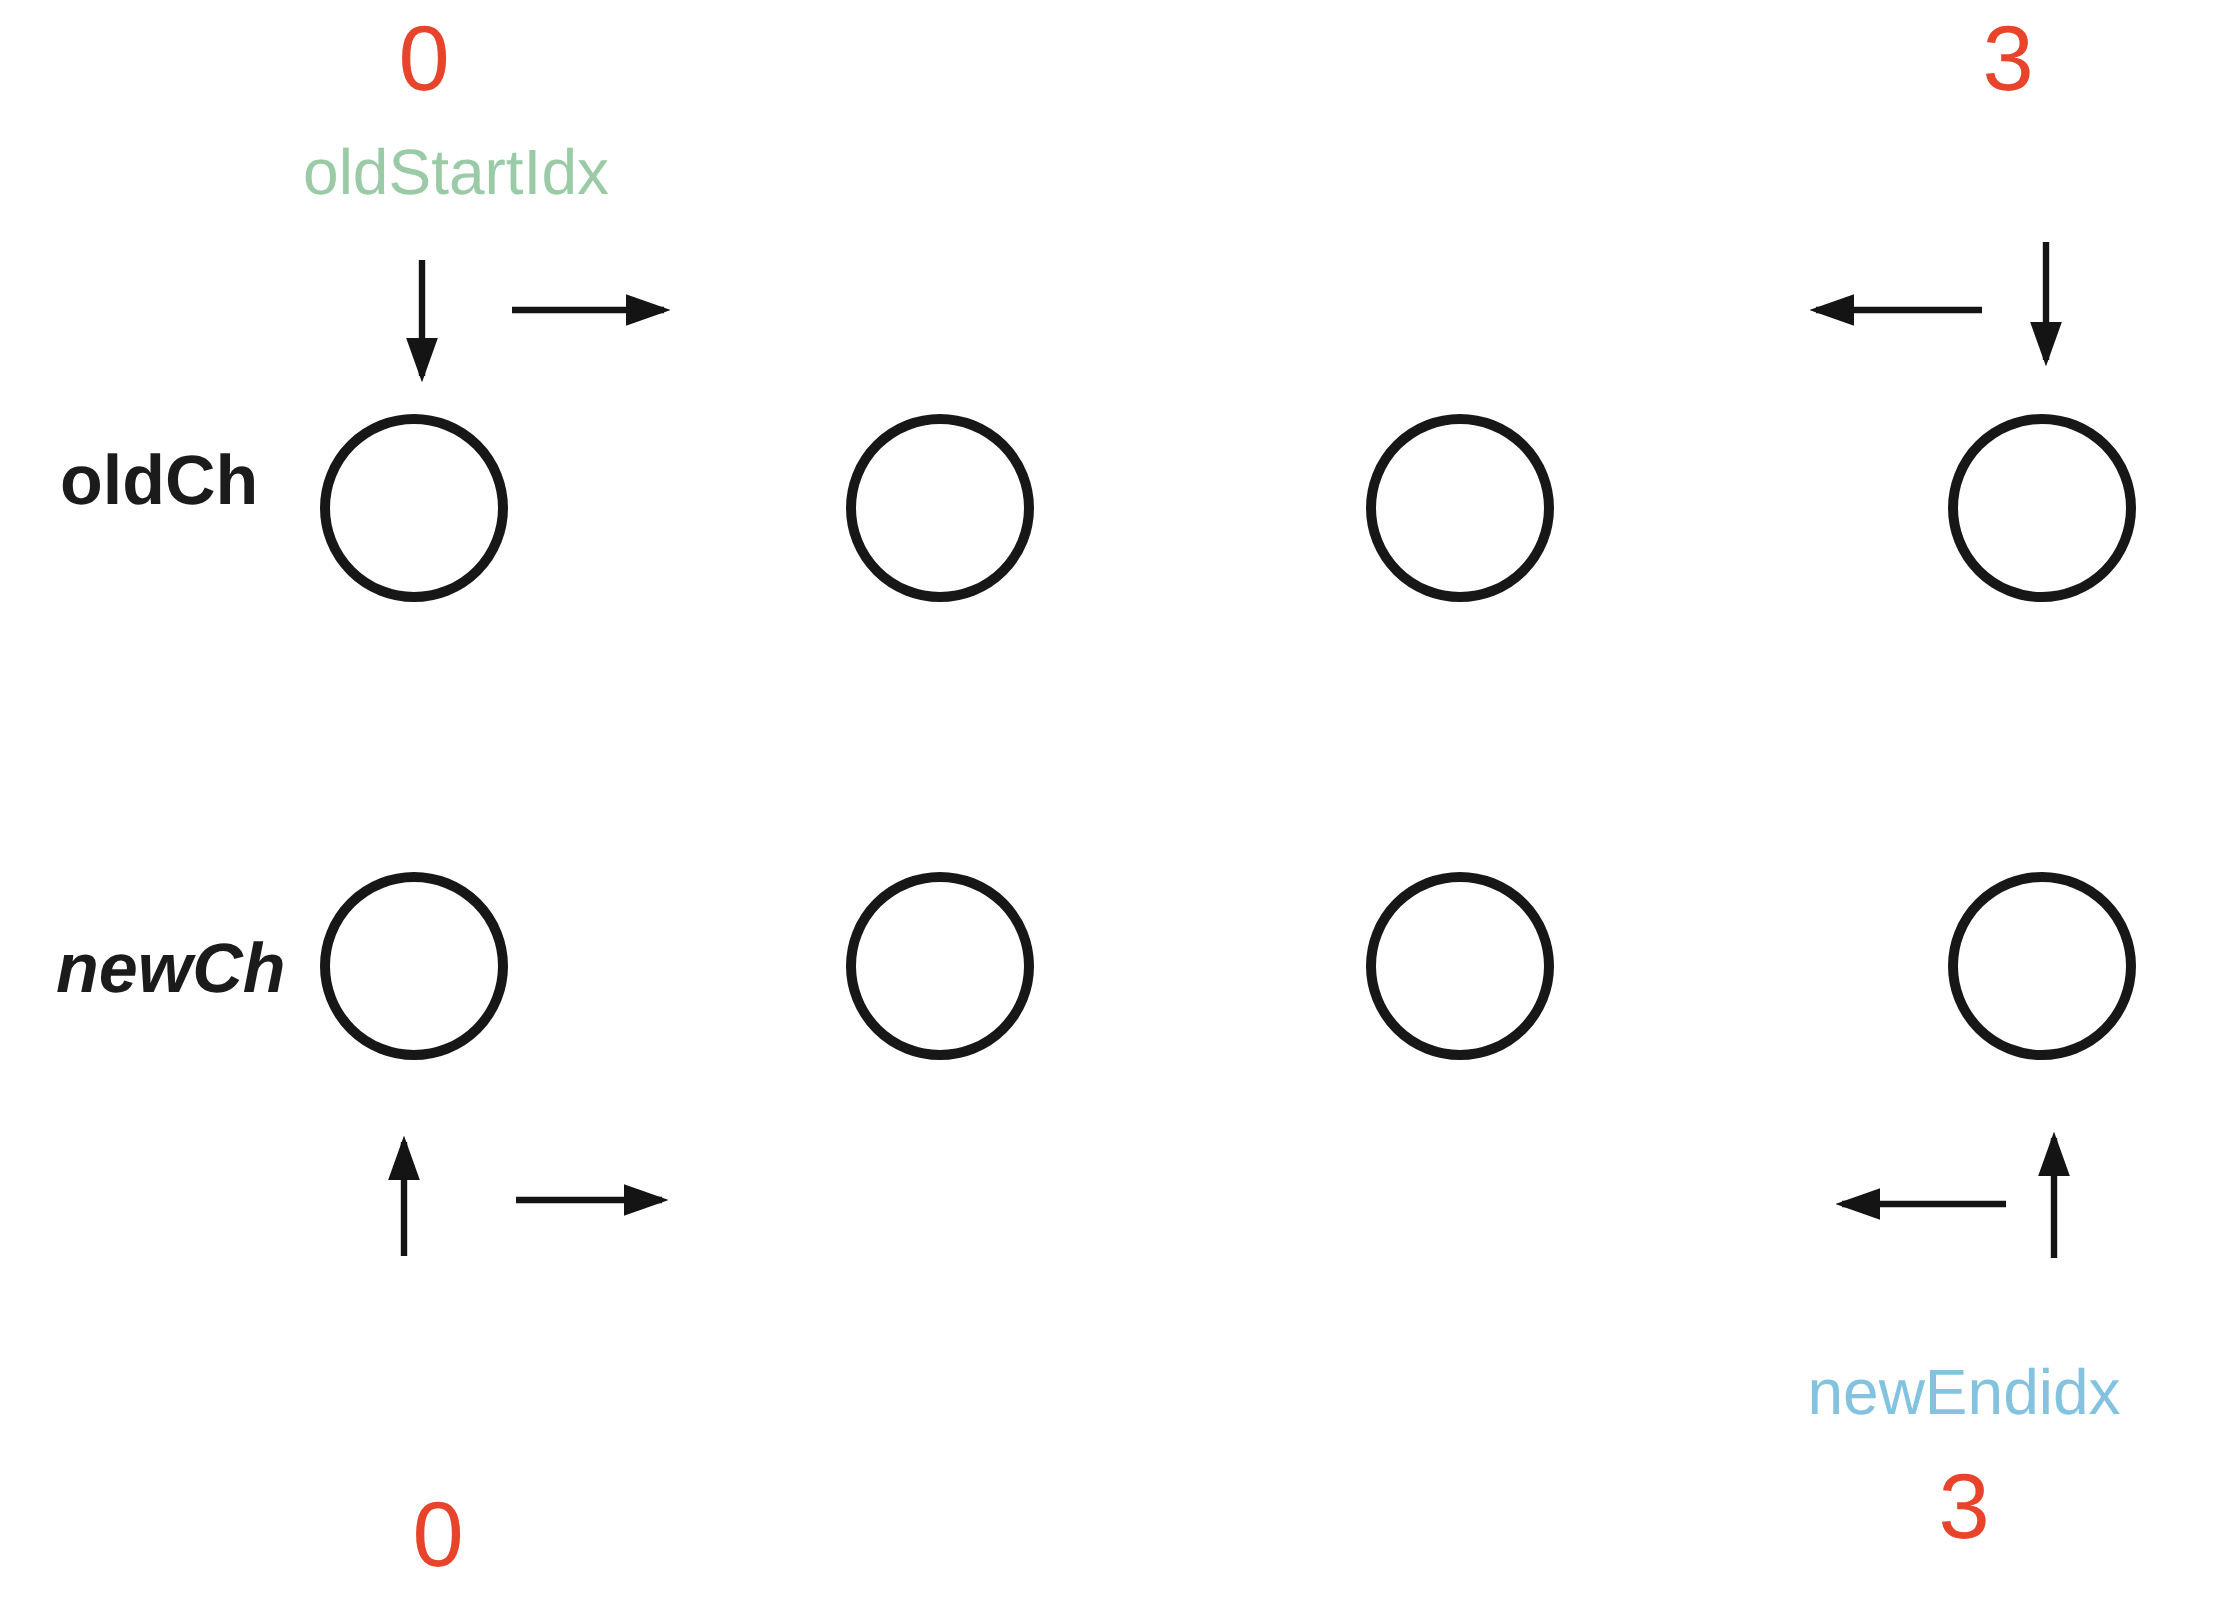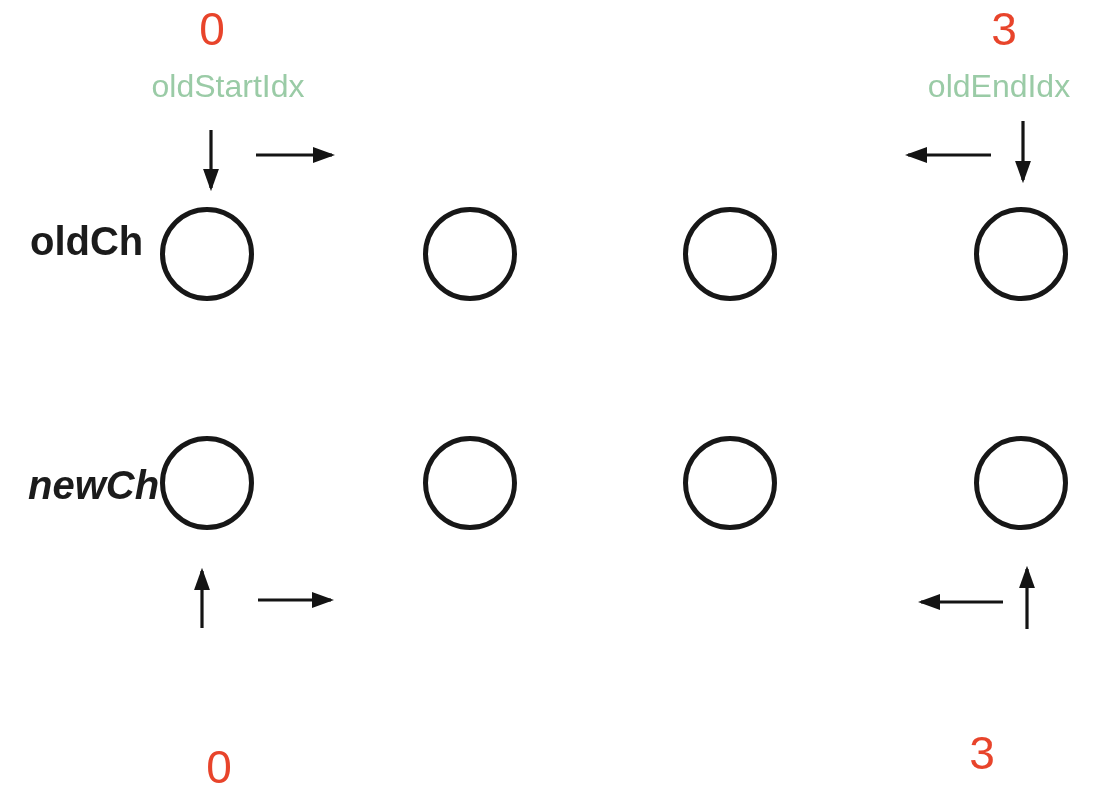--- a/index.html
+++ b/index.html
@@ -45,21 +45,21 @@
   .ptr-label.old{color:var(--old-label);}
   .ptr-label.new{color:var(--new-label);}
   #old-start-label{left:228px;top:70px;text-align:center;}
   #old-end-label{left:999px;top:70px;}
   #new-start-label{left:221px;top:688px;}
   #new-end-label{left:982px;top:680px;}
   
   .row-label{
     position:absolute;
     color:var(--row-label);
-    font-size:40px;
+    font-size:35px;
     font-weight:700;
     line-height:34px;
     white-space:nowrap;
   }
   #oldch-label{left:30px;top:224px;}
   #newch-label{left:28px;top:468px;font-style:italic;}
   
   .node-row{position:absolute;left:0;width:100%;height:94px;}
   #row-old{top:207px;}
   #row-new{top:436px;}
@@ -83,21 +83,21 @@
 <body>
 
 <div class="canvas">
 
   <div class="idx-value" id="old-start-value">0</div>
   <div class="idx-value" id="old-end-value">3</div>
   <div class="idx-value" id="new-start-value">0</div>
   <div class="idx-value" id="new-end-value">3</div>
 
   <div class="ptr-label old" id="old-start-label">oldStartIdx</div>
-  <div class="ptr-label old" id="old-end-label">oldEndIdx</div>
+  <div class="ptr-label new" id="new-end-label">newEndidx</div>
 
   <div class="row-label" id="oldch-label">oldCh</div>
   <div class="row-label" id="newch-label">newCh</div>
 
   <div class="node-row" id="row-old">
       <div class="node"></div>
       <div class="node"></div>
       <div class="node"></div>
       <div class="node"></div>
     </div>

